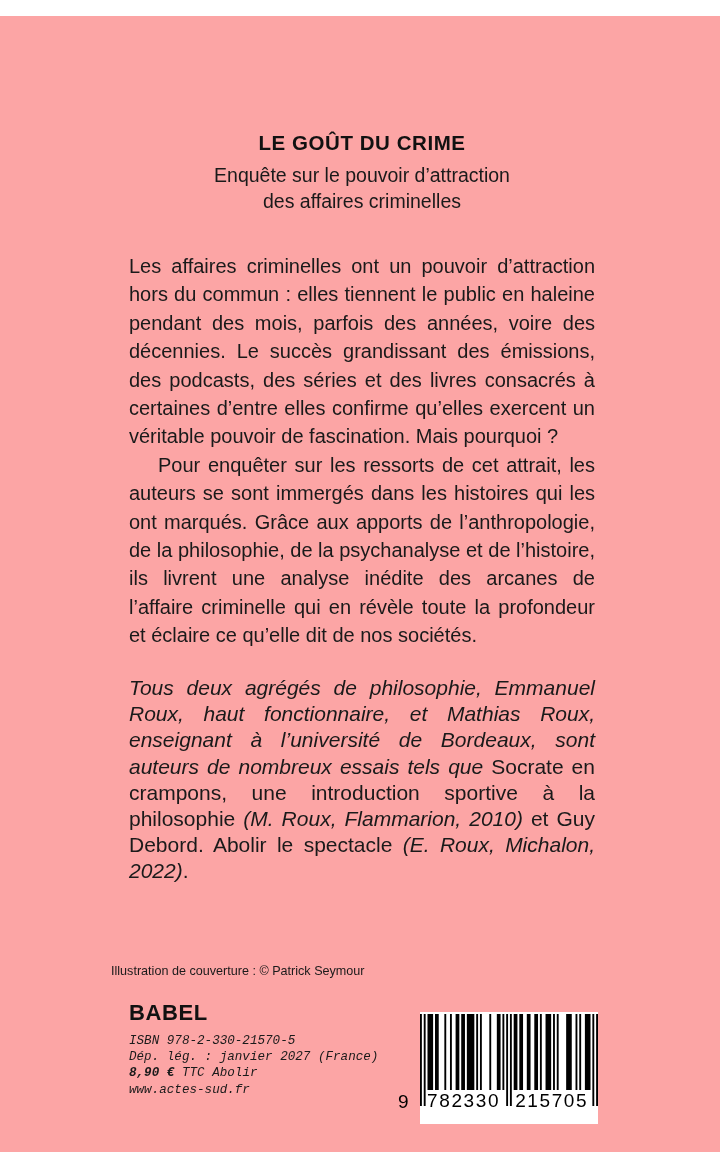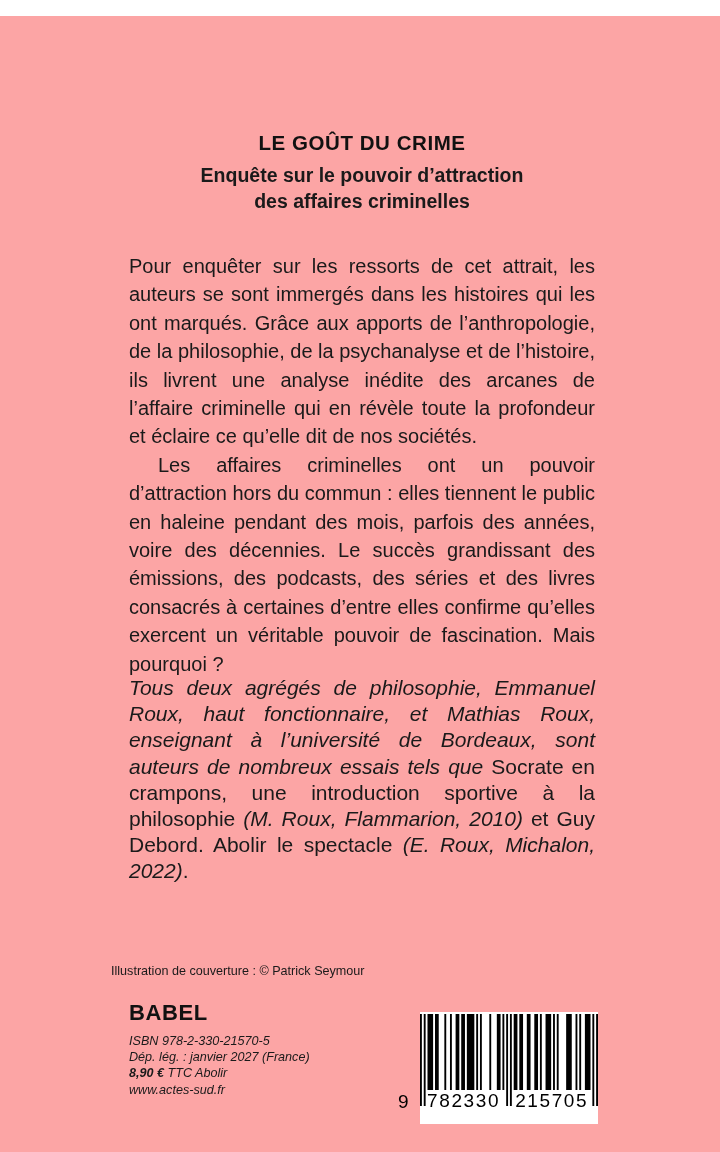--- a/index.html
+++ b/index.html
@@ -31,21 +31,21 @@
   .main-title {
     font-size: 20.5px;
     font-weight: 700;
     letter-spacing: 0.55px;
     line-height: 1.22;
     margin: 0 0 7px 0;
     color: #111111;
   }
   .subtitle {
     font-size: 19.5px;
-    font-weight: 700;
+    font-weight: 400;
     line-height: 1.34;
     margin: 0;
     color: #1a1a1a;
   }
   .subtitle .sub-line { display: block; }
 
   
   .blurb {
     position: absolute;
     left: 129px;
@@ -105,20 +105,21 @@
     letter-spacing: 0.6px;
     line-height: 1;
     margin: 0 0 9px 0;
     color: #111111;
   }
   .imprint-details {
     font-size: 12.6px;
     font-style: italic;
     line-height: 16.2px;
     color: #1a1a1a;
+    font-family: Liberation Mono, monospace;
   }
   .imprint-details .line { display: block; white-space: nowrap; }
   .imprint-details .price { font-weight: 700; font-style: italic; }
 
   
   .barcode-area {
     position: absolute;
     left: 398px;
     top: 984px;
     width: 200px;
@@ -149,22 +150,22 @@
 
   <div class="title-block">
     <h1 class="main-title">LE GOÛT DU CRIME</h1>
     <p class="subtitle">
       <span class="sub-line">Enquête sur le pouvoir d’attraction</span>
       <span class="sub-line">des affaires criminelles</span>
     </p>
   </div>
 
   <div class="blurb">
+    <p>Les affaires criminelles ont un pouvoir d’attraction hors du commun : elles tiennent le public en haleine pendant des mois, parfois des années, voire des décennies. Le succès grandissant des émissions, des podcasts, des séries et des livres consacrés à certaines d’entre elles confirme qu’elles exercent un véritable pouvoir de fascination. Mais pourquoi ?</p>
     <p>Pour enquêter sur les ressorts de cet attrait, les auteurs se sont immergés dans les histoires qui les ont marqués. Grâce aux apports de l’anthropologie, de la philosophie, de la psychanalyse et de l’histoire, ils livrent une analyse inédite des arcanes de l’affaire criminelle qui en révèle toute la profondeur et éclaire ce qu’elle dit de nos sociétés.</p>
-    <p>Les affaires criminelles ont un pouvoir d’attraction hors du commun : elles tiennent le public en haleine pendant des mois, parfois des années, voire des décennies. Le succès grandissant des émissions, des podcasts, des séries et des livres consacrés à certaines d’entre elles confirme qu’elles exercent un véritable pouvoir de fascination. Mais pourquoi ?</p>
   </div>
 
   <div class="bio">
     <p><span>Tous deux agrégés de philosophie, Emmanuel Roux, haut fonctionnaire, et Mathias Roux, enseignant à l’université de Bordeaux, sont auteurs de nombreux essais tels que </span><span class="roman">Socrate en crampons, une introduction sportive à la philosophie</span><span> (M. Roux, Flammarion, 2010) </span><span class="roman">et </span><span class="roman">Guy Debord. Abolir le spectacle</span><span> (E. Roux, Michalon, 2022)</span><span class="roman">.</span></p>
   </div>
 
   <div class="credit">Illustration de couverture : © Patrick Seymour</div>
 
   <div class="colophon">
     <div class="imprint-logo">BABEL</div>

